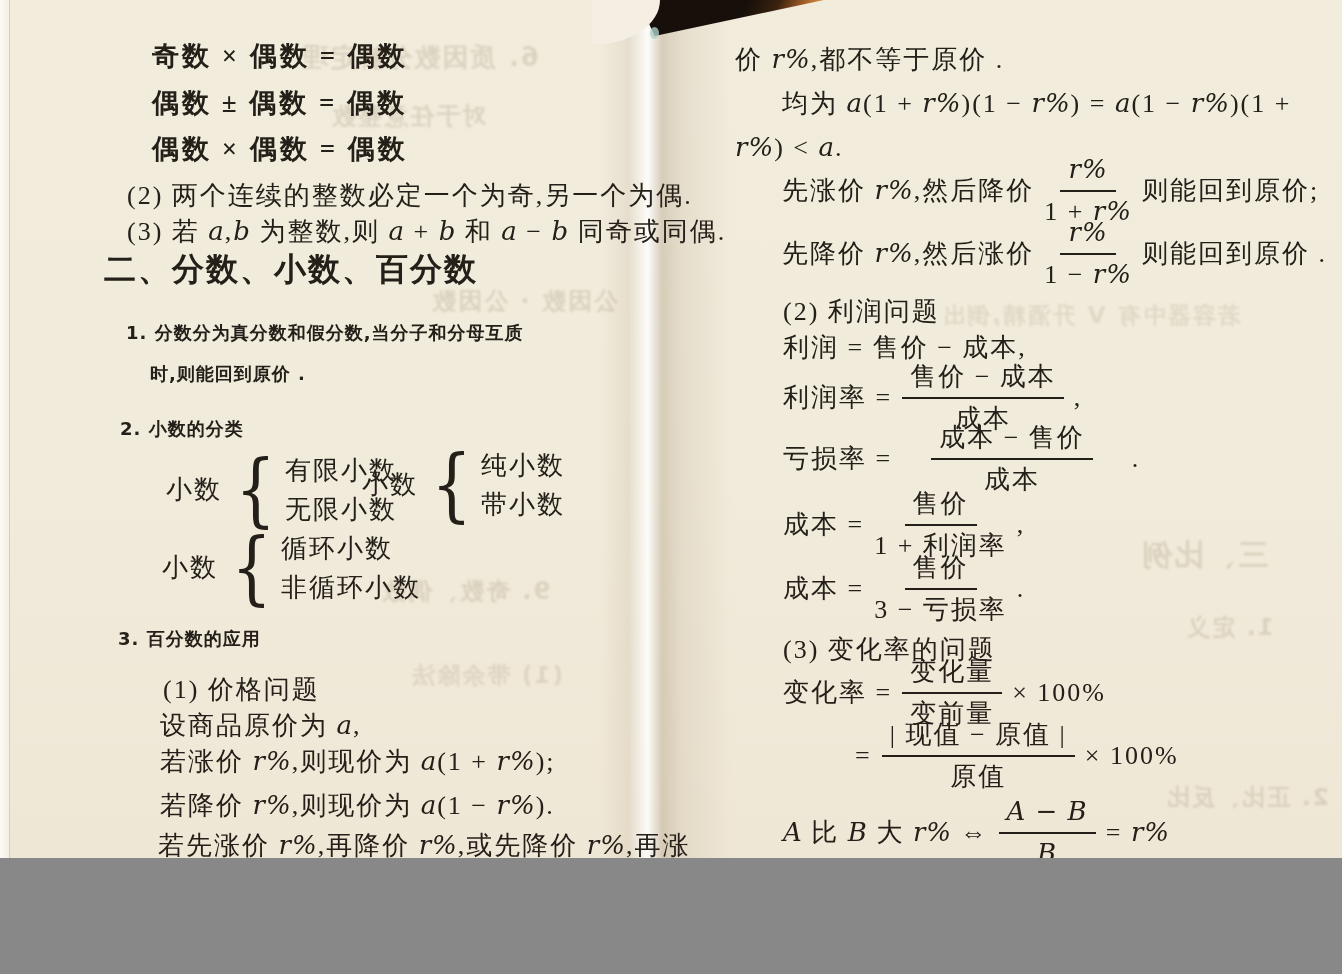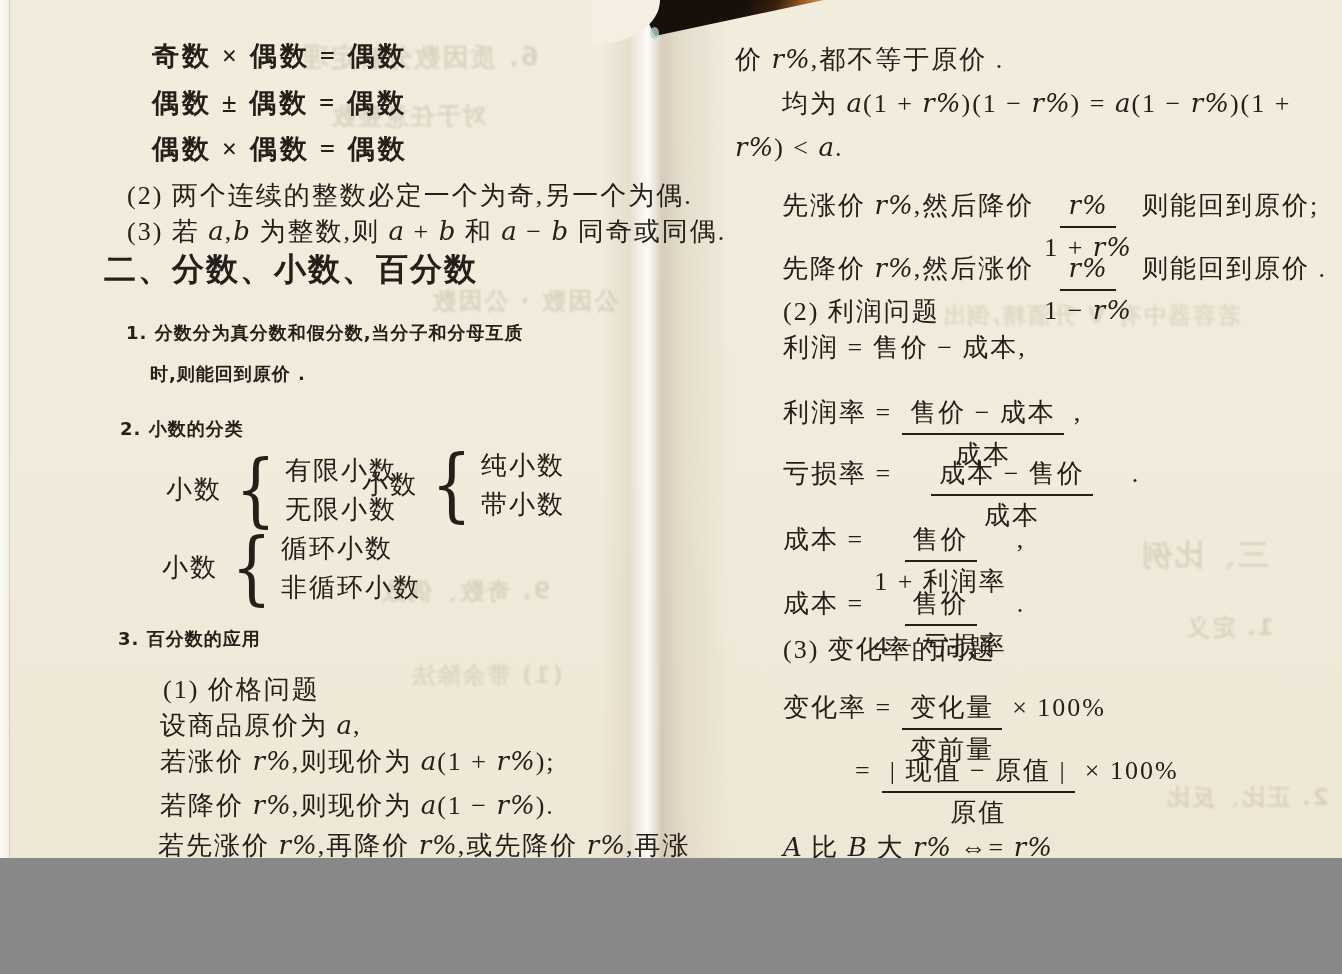--- a/index.html
+++ b/index.html
@@ -27,23 +27,23 @@
   
   .t { position:absolute; white-space:nowrap; color:#242019;
        font:500 26px/1.2 "Liberation Serif","DejaVu Serif",serif; letter-spacing:2px; z-index:5; }
   .eq { font-size:27px; letter-spacing:3px; font-weight:600; }
   .hsans { font-family:"DejaVu Sans","Liberation Sans",sans-serif; font-weight:600;
            letter-spacing:1px; font-size:18px; }
   #l-head { font-family:"DejaVu Sans","Liberation Sans",sans-serif; font-weight:700;
             font-size:32px; letter-spacing:2px; }
   .mv { font-style:italic; font-family:"DejaVu Serif","Liberation Serif",serif; letter-spacing:1px; }
 
-  .frow { position:absolute; display:flex; align-items:flex-start; white-space:nowrap;
+  .frow { position:absolute; display:flex; align-items:center; white-space:nowrap;
           color:#242019; font:500 26px/1.15 "Liberation Serif",serif;
-          letter-spacing:2px; height:66px; z-index:5;margin-top:33px; }
+          letter-spacing:2px; height:66px; z-index:5; }
   .frac { display:inline-flex; flex-direction:column; align-items:center; margin:0 10px; }
   .frac .num { padding:0 8px 5px; border-bottom:2.5px solid #242019; }
   .frac .den { padding-top:5px; }
 
   .bgroup { position:absolute; display:flex; align-items:center; color:#242019;
             font:500 26px/1 "Liberation Serif",serif; letter-spacing:2px; z-index:5; }
   .bgroup .brace { font-size:80px; font-weight:400; margin:0 2px 0 8px;
             font-family:"DejaVu Serif",serif; transform:scaleX(.8); }
   .bgroup .col { display:flex; flex-direction:column; gap:13px; }
 
@@ -205,21 +205,21 @@
         <span class="num"><span>售价</span></span>
         <span class="den"><span>1 + 利润率</span></span>
       </span>
       <span><span>,</span></span>
     </div>
 
     <div class="frow" id="r-f6">
       <span><span>成本 =</span></span>
       <span class="frac">
         <span class="num"><span>售价</span></span>
-        <span class="den"><span>4 − 亏损率</span></span>
+        <span class="den"><span>3 − 亏损率</span></span>
       </span>
       <span><span>.</span></span>
     </div>
 
     <div class="t" id="r-s3">(3) 变化率的问题</div>
 
     <div class="frow" id="r-f7">
       <span><span>变化率 =</span></span>
       <span class="frac">
         <span class="num"><span>变化量</span></span>
@@ -232,19 +232,23 @@
       <span><span>=</span></span>
       <span class="frac">
         <span class="num"><span>| 现值 − 原值 |</span></span>
         <span class="den"><span>原值</span></span>
       </span>
       <span><span>× 100%</span></span>
     </div>
 
     <div class="frow" id="r-f9">
       <span><span class="mv">A</span><span> 比 </span><span class="mv">B</span><span> 大 </span><span class="mv">r%</span><span> ⇔</span></span>
+      <span class="frac">
+        <span class="num"><span class="mv">A − B</span></span>
+        <span class="den"><span class="mv">B</span></span>
+      </span>
       <span><span>= </span><span class="mv">r%</span></span>
     </div>
 
     <div class="t pageno" id="r-no">5</div>
   </div>
 
 </div>
 
 </body></html>

